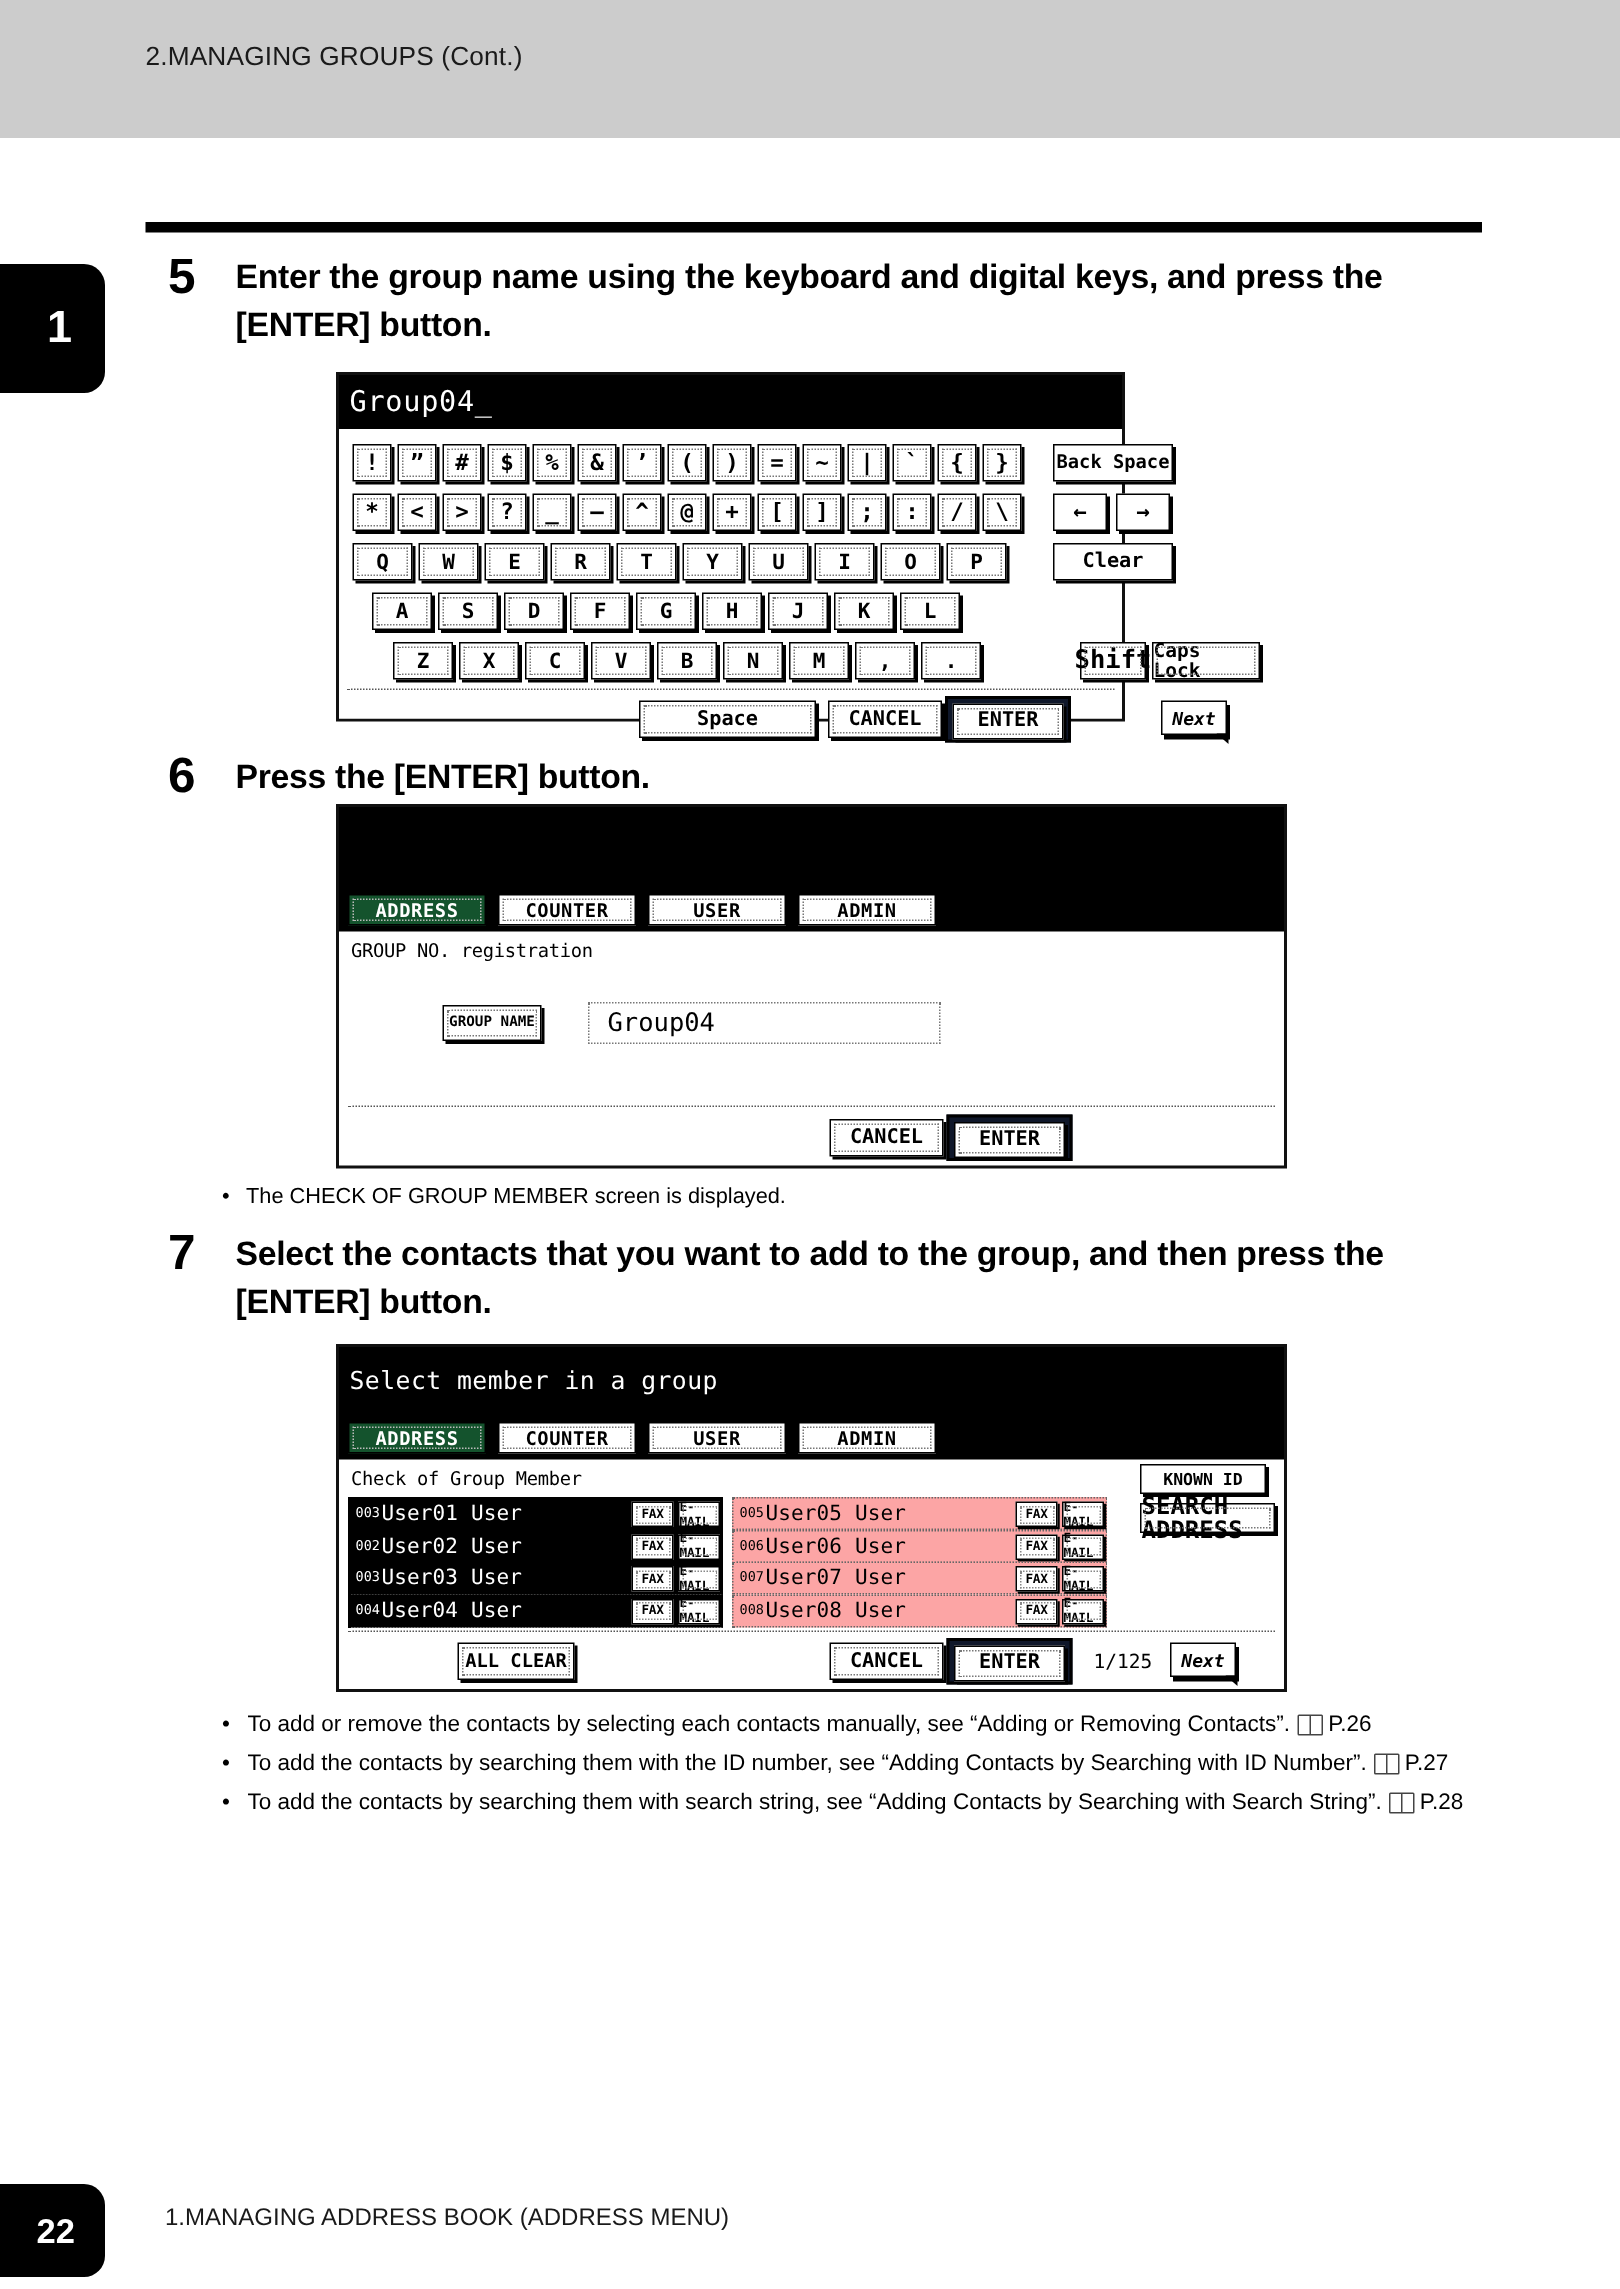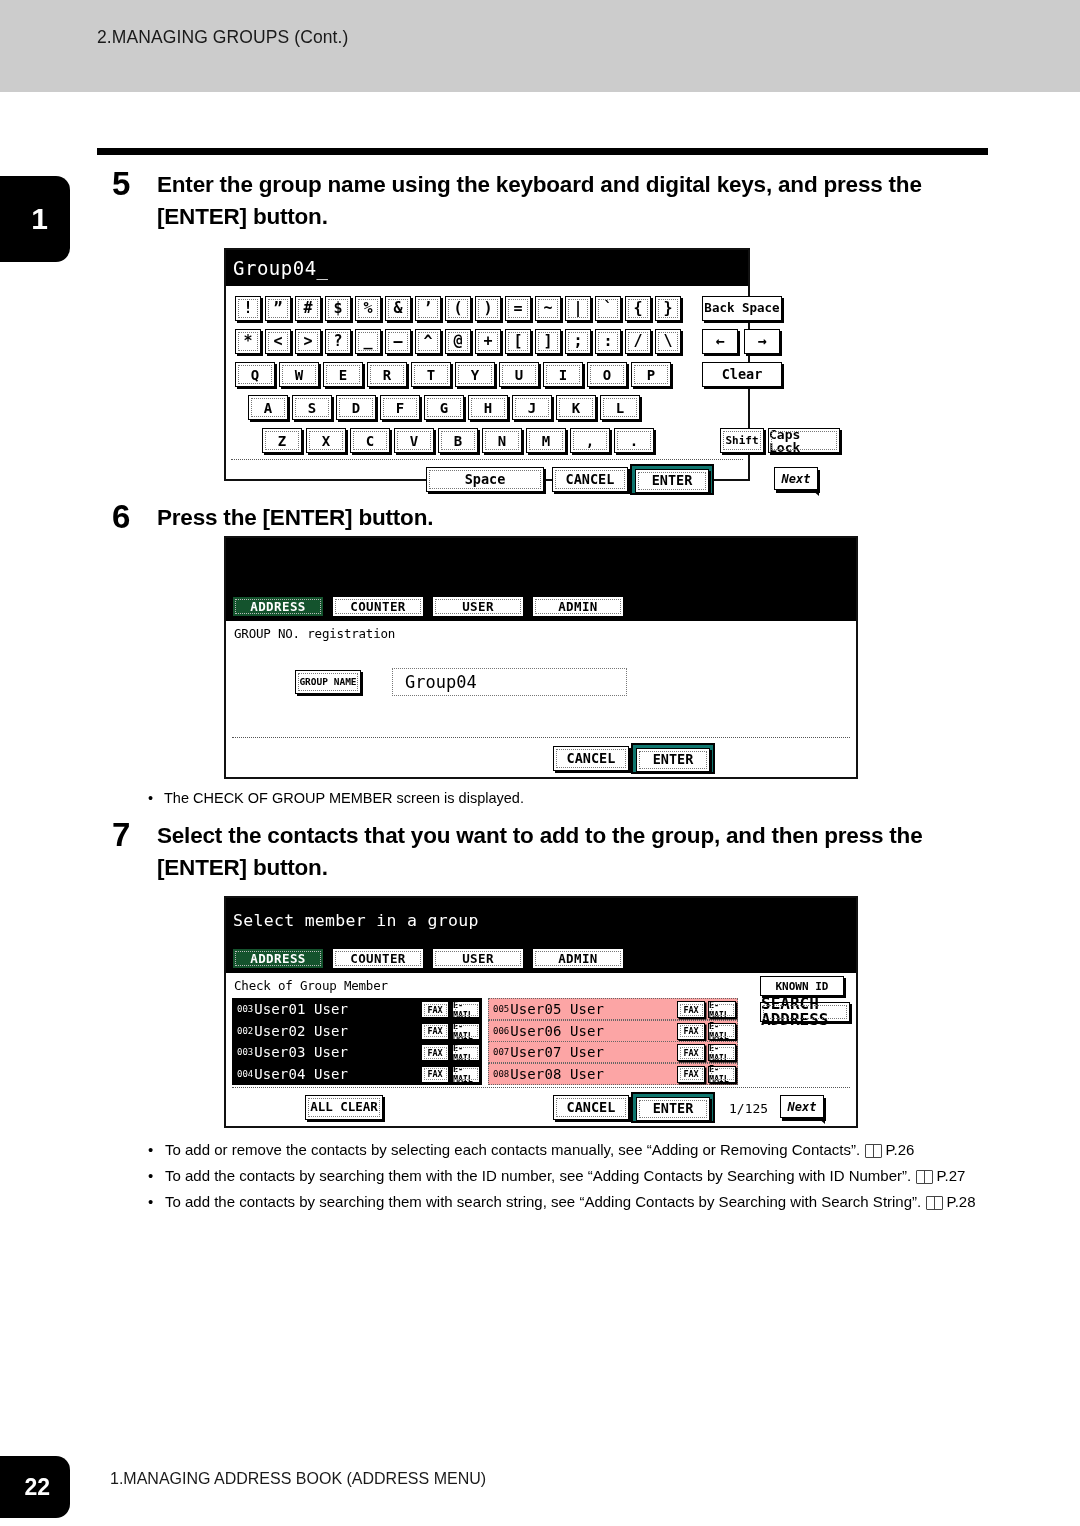--- a/index.html
+++ b/index.html
@@ -193,21 +193,21 @@
   }
   .nextbtn::after{
     content:""; position:absolute; right:-2px; bottom:-7px;
     width:0; height:0;
     border-left:8px solid transparent;
     border-top:7px solid #000;
   }
   .nextbtn .lbl{ position:relative; z-index:2;font-style:italic; }
 
   .enterwrap{
-    position:absolute; border:2.4px solid #000; background:#0f766e;
+    position:absolute; border:2.4px solid #000; background:#0f172a;
   }
   .pagecount{
     position:absolute;
     font-family:"DejaVu Sans Mono","Liberation Mono",monospace;
     font-size:13px;
   }
 
   
   .footer-tab{
     position:absolute; left:-18px; top:1456px;
@@ -309,21 +309,21 @@
         <div class="key" style="left: 256px; top: 142px; width: 40px; height: 25px; font-size: 14px;">N</div>
         <div class="key" style="left: 300px; top: 142px; width: 40px; height: 25px; font-size: 14px;">M</div>
         <div class="key" style="left: 344px; top: 142px; width: 40px; height: 25px; font-size: 14px;">,</div>
         <div class="key" style="left: 388px; top: 142px; width: 40px; height: 25px; font-size: 14px;">.</div>
       </div>
 
     <div class="key plain" style="left:476px; top:10px; width:80px; height:25px; font-size:12.5px;">Back Space</div>
     <div class="key plain" style="left:476px; top:43px; width:36px; height:25px; font-size:15px;">←</div>
     <div class="key plain" style="left:518px; top:43px; width:36px; height:25px; font-size:15px;">→</div>
     <div class="key plain" style="left:476px; top:76px; width:80px; height:25px; font-size:13.5px;">Clear</div>
-    <div class="key" style="left:494px; top:142px; width:44px; height:25px; font-size:11px;">Shift</div>
+    <div class="key" style="left:494px; top:142px; width:44px; height:25px; font-size:17px;">Shift</div>
     <div class="key" style="left:542px; top:142px; width:72px; height:25px; font-size:13px;">Caps Lock</div>
 
     <div class="kdivider" style="top:173px;"></div>
 
     <div class="key" style="left:200px; top:181px; width:118px; height:25px; font-size:13.5px;">Space</div>
     <div class="key" style="left:326px; top:181px; width:76px; height:25px; font-size:13.5px;">CANCEL</div>
     <div class="enterwrap" style="left:404px; top:178px; width:84px; height:31px;">
       <div class="key" style="left:3px; top:3px; width:74px; height:24px; font-size:13.5px;">ENTER</div>
     </div>
     <div class="nextbtn" style="left:548px; top:181px; width:44px; height:23px; font-size:12px;">

